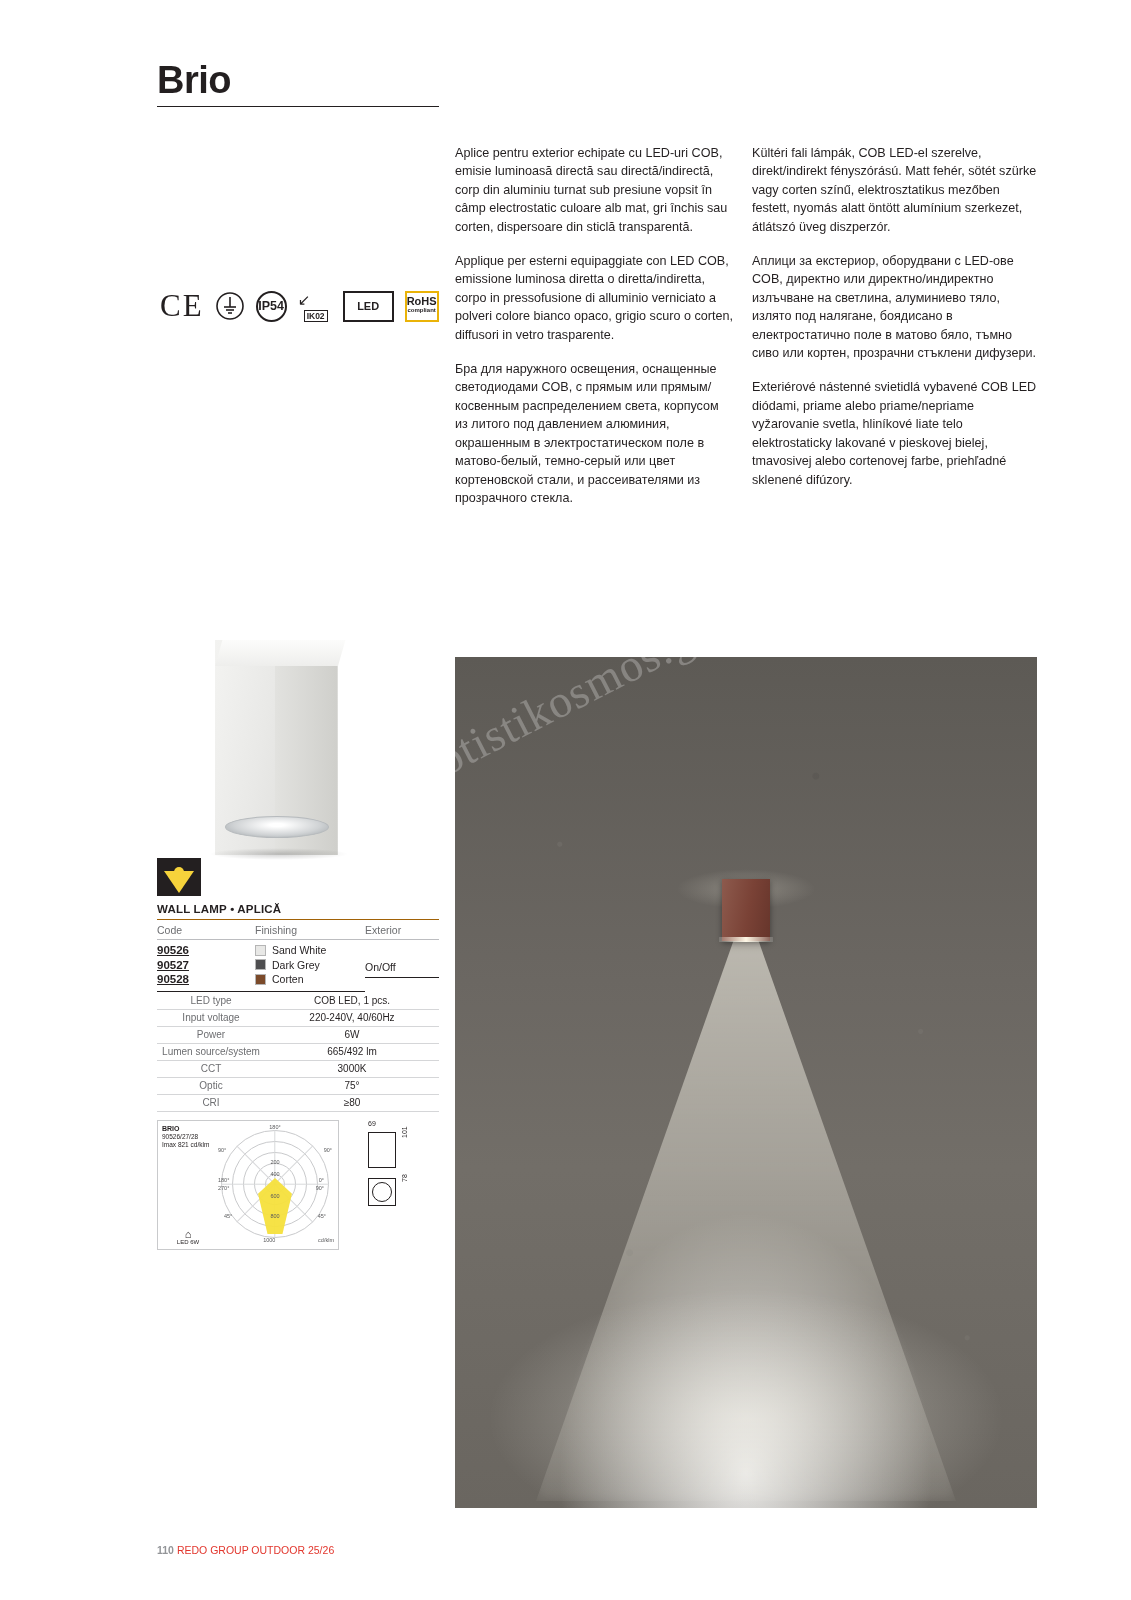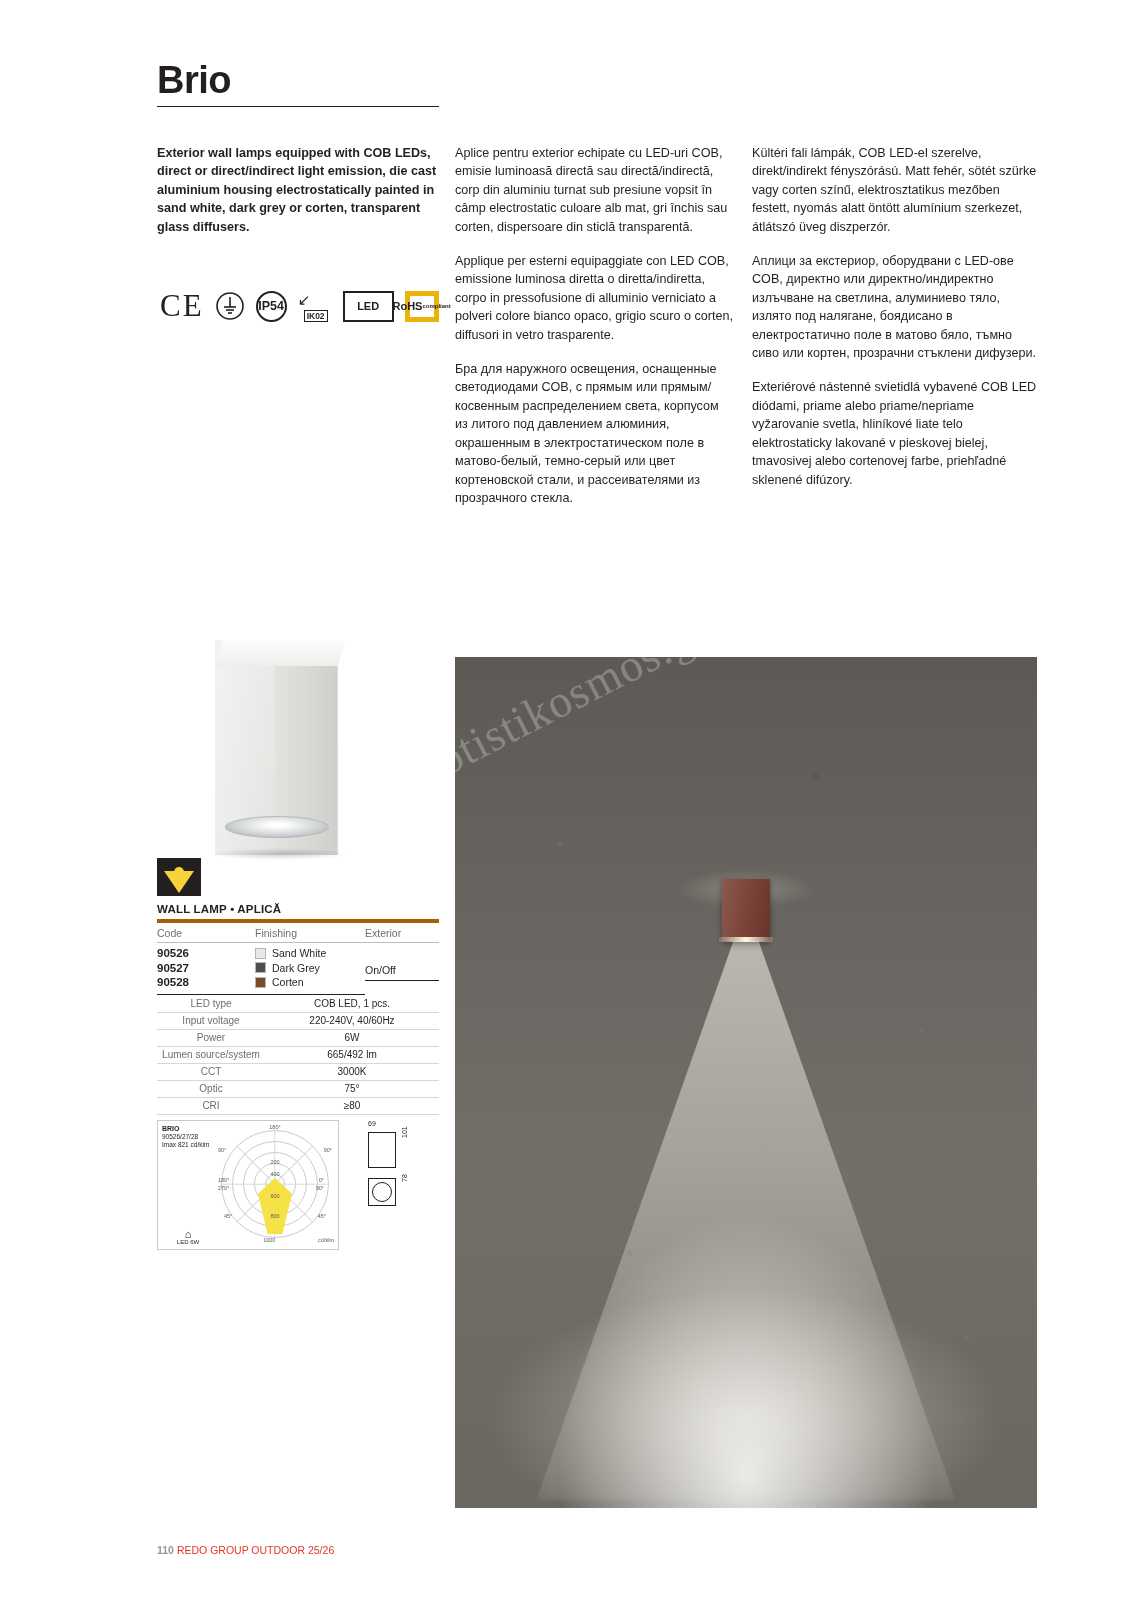--- a/index.html
+++ b/index.html
@@ -37,22 +37,22 @@
     border:2px solid #231f20; border-radius:50%;
     width:31px; height:31px; display:flex; align-items:center; justify-content:center;
     font-size:12.5px; font-weight:bold;
   }
   .sq-badge {
     border:2px solid #231f20; width:51px; height:31px;
     display:flex; align-items:center; justify-content:center;
     font-size:11px; font-weight:bold;
   }
   .rohs {
-    border:5px solid #eab308; width:34px; height:31px;
-    display:flex; flex-direction:row; align-items:center; justify-content:center;
+    border:2px solid #eab308; width:34px; height:31px;
+    display:flex; flex-direction:column; align-items:center; justify-content:center;
     line-height:9px;
   }
   .rohs .r1 { font-size:11px; font-weight:bold; }
   .rohs .r2 { font-size:6px; font-weight:bold; }
   .ik-wrap { position:relative; width:34px; height:31px; }
   .ik-wrap .arrow { position:absolute; left:0; top:0; font-size:15px; }
   .ik-wrap .ikbox {
     position:absolute; left:6px; bottom:0; border:1.5px solid #231f20;
     font-size:8.5px; font-weight:bold; padding:0 2px; background:#fff;
   }
@@ -93,26 +93,26 @@
   }
   .dir-pic .dot {
     position:absolute; left:50%; top:9px; transform:translateX(-50%);
     width:10px; height:5px; background:#f6d33b; border-radius:5px 5px 0 0;
   }
 
   
   .spec { position:absolute; left:157px; top:903px; width:282px; }
   .spec-title {
     font-size:11.5px; font-weight:bold; letter-spacing:0.2px;
-    padding-bottom:4px; border-bottom:4px solid #a16207;
+    padding-bottom:4px; border-bottom:1px solid #a16207;
   }
   .spec table { width:100%; border-collapse:collapse; font-size:10.5px; }
   .spec thead td { color:#6d6e71; padding:4px 0 3px 0; border-bottom:1px solid #bcbdc0; }
   .codes td { padding:0; }
-  .code-cell { font-weight:bold; font-size:11.5px; line-height:14.5px; padding-top:3px; }
+  .code-cell { font-weight:bold; font-size:11.5px; line-height:14.5px; padding-top:3px;text-decoration:underline; }
   .fin-row { display:flex; align-items:center; gap:6px; line-height:14.5px; font-size:10.5px; }
   .sw { width:11px; height:11px; display:inline-block; border:0.5px solid #b5b5b5; }
   .ctrl-cell { font-size:10.5px; vertical-align:middle; }
   .codes-block { border-bottom:1px solid #231f20; padding-bottom:4px; }
   .detail-row td { border-bottom:1px solid #d5d6d8; padding:2.5px 0; font-size:10px;text-align:center; }
   .detail-row td.k { color:#6d6e71; width:108px; }
   .detail-row td.v { color:#231f20; }
 
   
   .photo-diagram {
@@ -222,23 +222,20 @@
 </head>
 <body>
 
 <div class="page">
 
   <div class="title-block">
     <div class="title">Brio</div>
     <div class="title-rule"></div>
   </div>
 
-  <div class="col c1">
-    <p>Exterior wall lamps equipped with COB LEDs, direct or direct/indirect light emission, die cast aluminium housing electrostatically painted in sand white, dark grey or corten, transparent glass diffusers.</p>
-  </div>
 
   <div class="col c3">
     <p>Kültéri fali lámpák, COB LED-el szerelve, direkt/indirekt fényszórású. Matt fehér, sötét szürke vagy corten színű, elektrosztatikus mezőben festett, nyomás alatt öntött alumínium szerkezet, átlátszó üveg diszperzór.</p>
     <p>Аплици за екстериор, оборудвани с LED-ове COB, директно или директно/индиректно излъчване на светлина, алуминиево тяло, излято под налягане, боядисано в електростатично поле в матово бяло, тъмно сиво или кортен, прозрачни стъклени дифузери.</p>
     <p>Exteriérové nástenné svietidlá vybavené COB LED diódami, priame alebo priame/nepriame vyžarovanie svetla, hliníkové liate telo elektrostaticky lakované v pieskovej bielej, tmavosivej alebo cortenovej farbe, priehľadné sklenené difúzory.</p>
   </div>
 
   <div class="col c2">
     <p>Aplice pentru exterior echipate cu LED-uri COB, emisie luminoasă directă sau directă/indirectă, corp din aluminiu turnat sub presiune vopsit în câmp electrostatic culoare alb mat, gri închis sau corten, dispersoare din sticlă transparentă.</p>
     <p>Applique per esterni equipaggiate con LED COB, emissione luminosa diretta o diretta/indiretta, corpo in pressofusione di alluminio verniciato a polveri colore bianco opaco, grigio scuro o corten, diffusori in vetro trasparente.</p>

